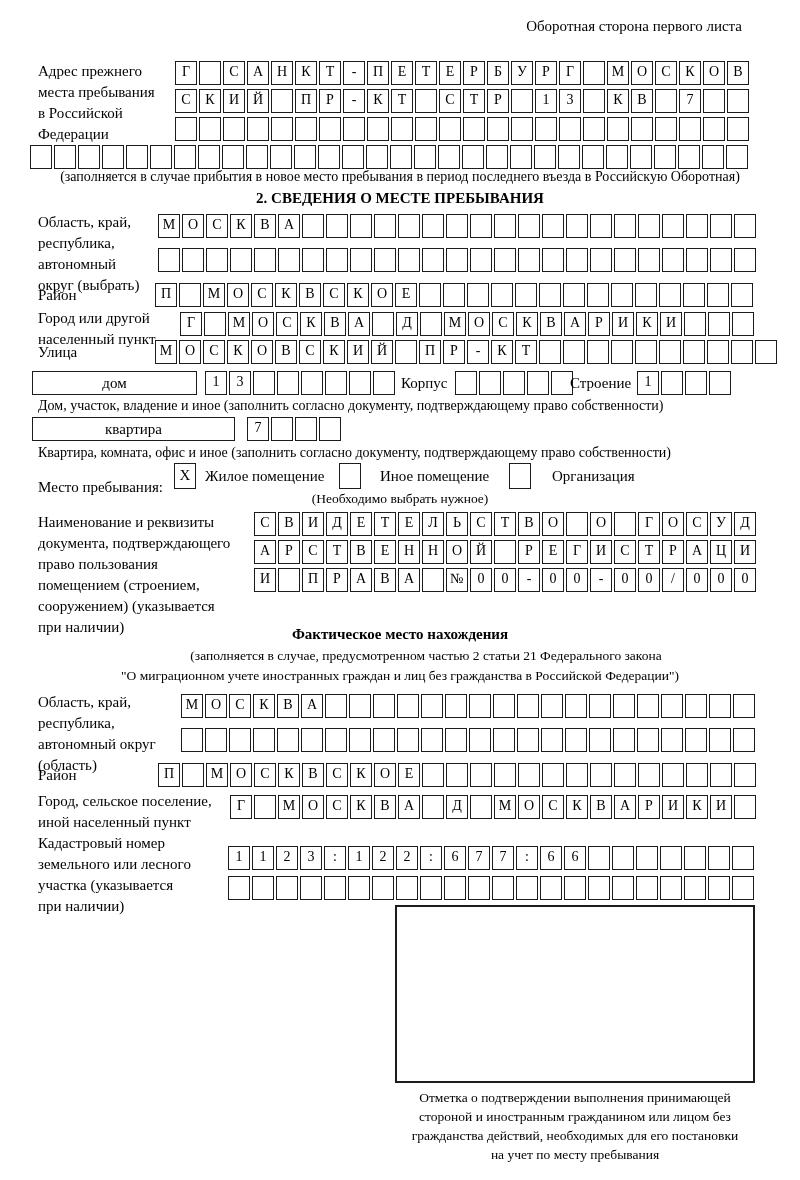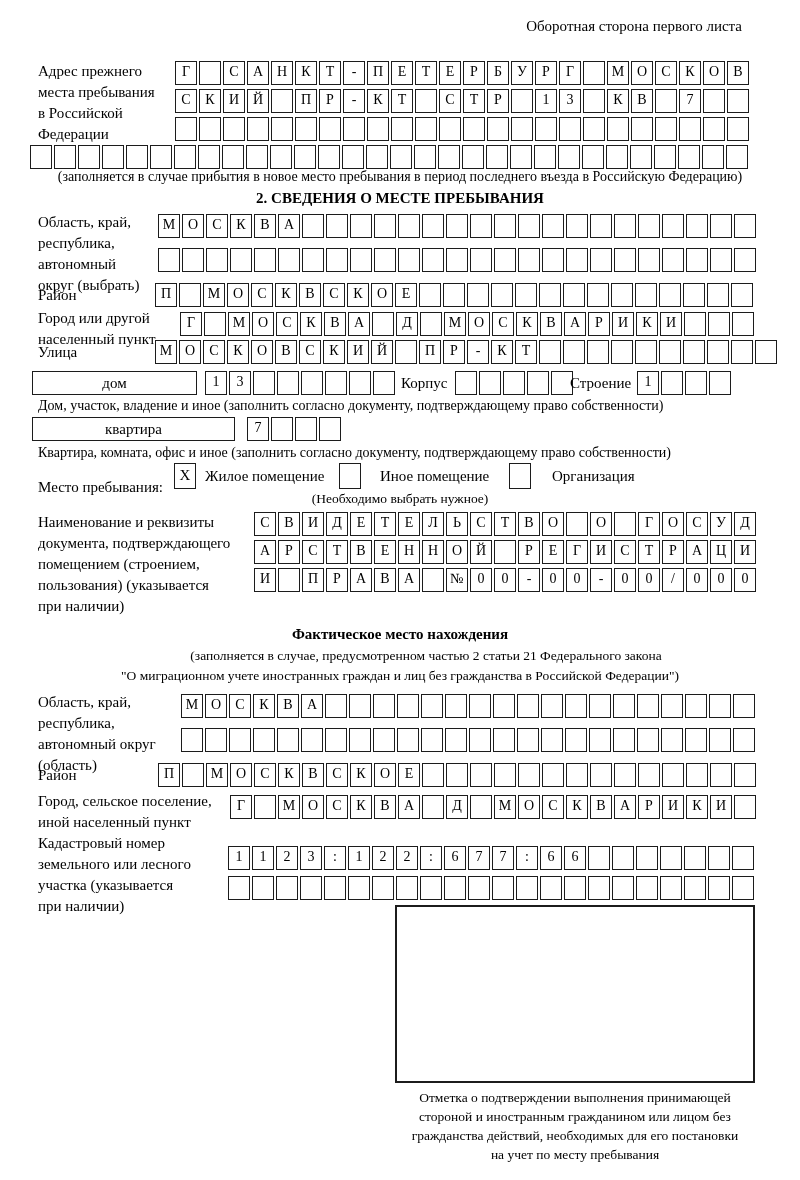--- a/index.html
+++ b/index.html
@@ -133,21 +133,21 @@
     <span class="cell"></span>
     <span class="cell"></span>
     <span class="cell"></span>
     <span class="cell"></span>
     <span class="cell"></span>
     <span class="cell"></span>
     <span class="cell"></span>
     <span class="cell"></span>
     <span class="cell"></span>
   </div>
-<div class="abs cap center" style="top:169px;">(заполняется в случае прибытия в новое место пребывания в период последнего въезда в Российскую Федерацию)</div>
+<div class="abs cap center" style="top:169px;">(заполняется в случае прибытия в новое место пребывания в период последнего въезда в Российскую Оборотная)</div>
 
 <div class="abs lbl bold center" style="top:188px;">2. СВЕДЕНИЯ О МЕСТЕ ПРЕБЫВАНИЯ</div>
 
 <div class="abs lbl" style="left:38px;top:212px;">
   <div>Область, край,</div>
   <div>республика,</div>
   <div>автономный</div>
   <div>округ (выбрать)</div>
 </div>
 <div class="abs cells" style="left:158px;top:214px;">
@@ -337,22 +337,23 @@
 <div class="abs lbl" style="left:205px;top:466px;">Жилое помещение</div>
 <div class="abs chk" style="left:339px;top:463px;"></div>
 <div class="abs lbl" style="left:380px;top:466px;">Иное помещение</div>
 <div class="abs chk" style="left:509px;top:463px;"></div>
 <div class="abs lbl" style="left:552px;top:466px;">Организация</div>
 <div class="abs capsm center" style="top:491px;">(Необходимо выбрать нужное)</div>
 
 <div class="abs lbl" style="left:38px;top:512px;">
   <div>Наименование и реквизиты</div>
   <div>документа, подтверждающего</div>
+  <div>право пользования</div>
   <div>помещением (строением,</div>
-  <div>пользования) (указывается</div>
+  <div>сооружением) (указывается</div>
   <div>при наличии)</div>
 </div>
 <div class="abs cells" style="left:254px;top:512px;">
     <span class="cell">С</span>
     <span class="cell">В</span>
     <span class="cell">И</span>
     <span class="cell">Д</span>
     <span class="cell">Е</span>
     <span class="cell">Т</span>
     <span class="cell">Е</span>

